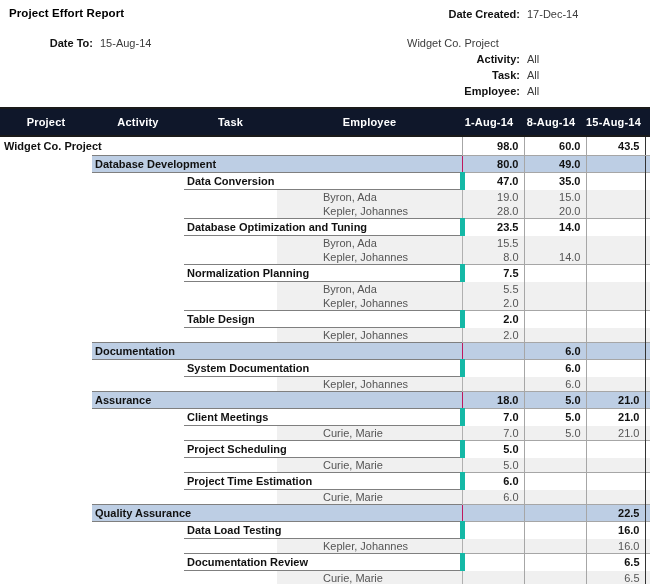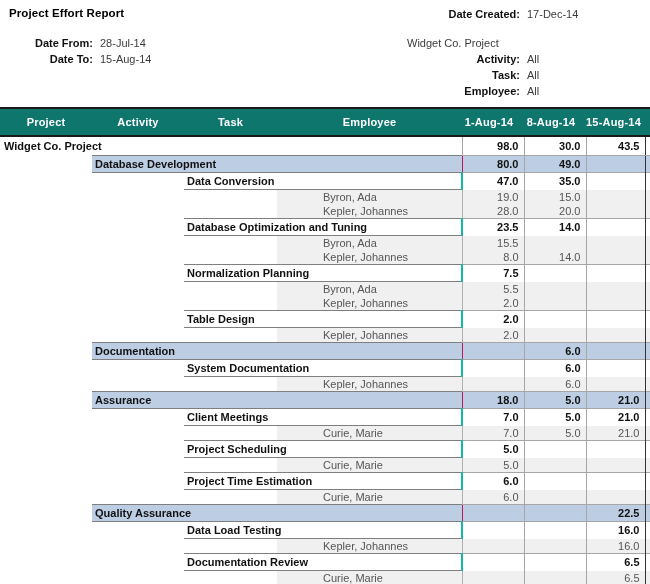--- a/index.html
+++ b/index.html
@@ -83,21 +83,21 @@
   }
   .rpt-table td, .rpt-table th {
     padding: 0;
     margin: 0;
     overflow: hidden;
     white-space: nowrap;
   }
 
   
   thead tr.head-band th {
-    background: #0f766e;
+    background: #0f172a;
     color: #ffffff;
     font-size: 11px;
     font-weight: bold;
     height: 26px;
     line-height: 26px;
     text-align: center;
     border-top: 2px solid #1a1a1a;
     border-bottom: 2px solid #1a1a1a;
     letter-spacing: 0.2px;
   }
@@ -129,45 +129,41 @@
   tr.lvl-project td { background: #ffffff; font-weight: bold; color: #111; height: 18px; line-height: 18px; }
   tr.lvl-project td.lbl { border-right: none; border-top: none; padding-left: 4px; }
 
   
   tr.lvl-activity td { background: #bdcee4; font-weight: bold; color: #111; height: 16px; line-height: 16px; }
   tr.lvl-activity td.lbl { border-top: 1px solid #7f7f7f; border-right: 1px solid #be185d; border-bottom: 1px solid #7f7f7f; }
   tr.lvl-activity td.pad { background: #ffffff; }
 
   
   tr.lvl-task td { background: #ffffff; font-weight: bold; color: #111; height: 16px; line-height: 16px; }
-  tr.lvl-task td.lbl { border-top: 1px solid #7f7f7f; border-right: 2px solid #14b8a6; border-bottom: 1px solid #7f7f7f; }
+  tr.lvl-task td.lbl { border-top: 1px solid #7f7f7f; border-right: 5px solid #14b8a6; border-bottom: 1px solid #7f7f7f; }
 
   
   tr.lvl-emp td { background: #f0f0f0; color: #555555; font-weight: normal; height: 14px; line-height: 14px; }
   tr.lvl-emp td.lbl { border-top: none; border-right: 1px solid #b0b0b0; padding-left: 46px; }
   tr.lvl-emp td.pad { background: #ffffff; }
 
   tr.lvl-project td.num,
   tr.lvl-activity td.num,
   tr.lvl-task td.num { border-top: 1px solid #a6a6a6; }
 
   tr.row-first-under-head td.num { border-top: none; }
   tr.lvl-project td.num { border-bottom: 1px solid #a6a6a6; }
 </style>
 </head>
 <body>
 
 <div class="report-head">
   <div class="report-title">Project Effort Report</div>
 
   <div class="meta-left">
-    <div class="meta-row">
-      <div class="meta-label">Date From:</div>
-      <div class="meta-value">28-Jul-14</div>
-    </div>
     <div class="meta-row">
       <div class="meta-label">Date To:</div>
       <div class="meta-value">15-Aug-14</div>
     </div>
   </div>
 
   <div class="meta-right">
     <div class="meta-row">
       <div class="meta-label">Date Created:</div>
       <div class="meta-value">17-Dec-14</div>
@@ -211,21 +207,21 @@
       <th class="num-head">1-Aug-14</th>
       <th class="num-head">8-Aug-14</th>
       <th class="num-head">15-Aug-14</th>
       <th class="num-head">Total</th>
     </tr>
   </thead>
   <tbody id="table-body">
       <tr class="lvl-project row-first-under-head">
         <td class="lbl" colspan="4">Widget Co. Project</td>
         <td class="num">98.0</td>
-        <td class="num">30.0</td>
+        <td class="num">60.0</td>
         <td class="num">43.5</td>
         <td class="num total-col">201.5</td>
       </tr>
       <tr class="lvl-activity">
         <td class="pad"></td>
         <td class="lbl" colspan="3">Database Development</td>
         <td class="num">80.0</td>
         <td class="num">49.0</td>
         <td class="num"></td>
         <td class="num total-col">129.0</td>

